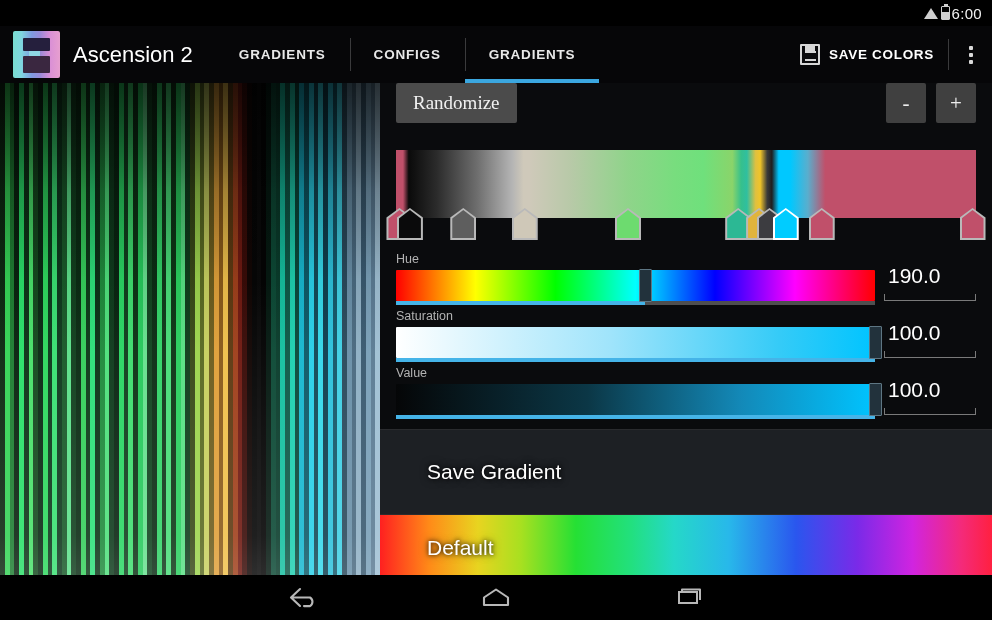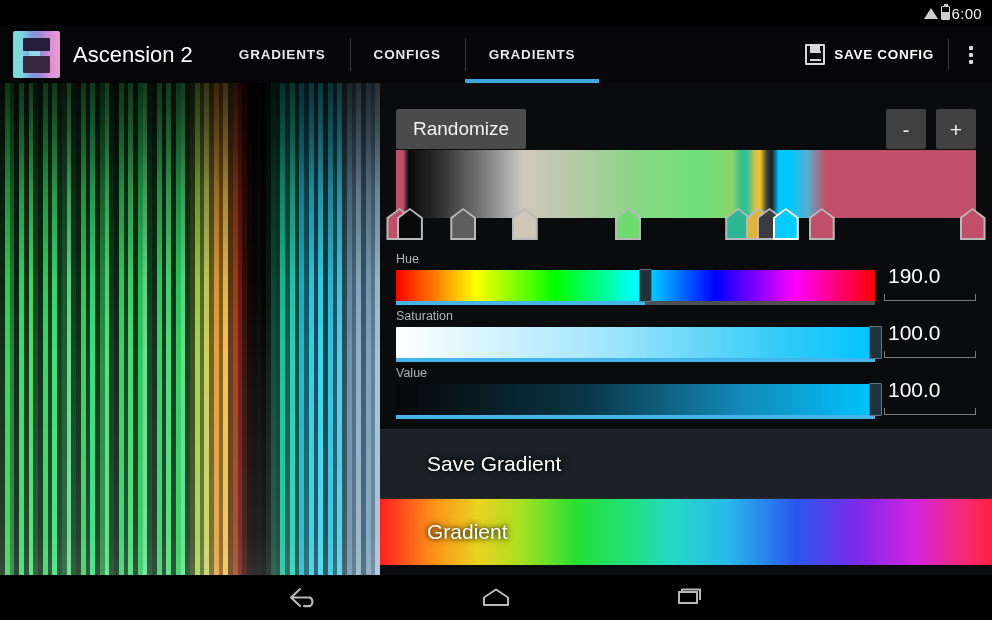--- a/index.html
+++ b/index.html
@@ -108,21 +108,21 @@
   .preview .vfade {
     position:absolute; inset:0;
     background:linear-gradient(to bottom, rgba(0,0,0,.55) 0%, rgba(0,0,0,.15) 22%, rgba(0,0,0,0) 55%, rgba(0,0,0,0) 100%);
   }
 
   
   .editor {
     position:absolute; left:380px; top:83px; width:612px; height:492px;
     background:#0a0b0d;
   }
-  .top-row { display:flex; align-items:flex-end; height:66px; padding:0 16px; }
+  .top-row { display:flex; align-items:flex-start; height:66px; padding:0 16px;font-family:Liberation Serif, serif; }
   .btn-randomize {
     background:#4b4b4b; color:#f1f1f1; font-size:19px; padding:9px 17px;
     border:none; border-radius:2px; cursor:pointer; font-family:inherit;
   }
   .btn-sq {
     width:40px; height:40px; background:#404040; color:#eee; border:none; border-radius:2px;
     font-size:21px; cursor:pointer; display:flex; align-items:center; justify-content:center;
     font-family:inherit; line-height:1;
   }
   .sq-group { margin-left:auto; display:flex; gap:10px; }
@@ -182,21 +182,21 @@
   
   .list-row {
     position:relative; height:50px; display:flex; align-items:center;
     padding-left:47px; cursor:pointer;
   }
   .list-row .label {
     color:#fff; font-size:21px;
     text-shadow:0 0 4px rgba(0,0,0,.85), 0 0 8px rgba(0,0,0,.6);
   }
   .divider { height:1px; background:#2a2b2e; margin:0; }
-  #save-gradient-row { background:#1d2024; height:68px; }
+  #save-gradient-row { background:#1d2024; height:84px; }
   #default-row { height:66px; }
 
   
   .navbar {
     position:absolute; left:0; bottom:0; width:992px; height:45px;
     background:#000; display:flex; align-items:center; justify-content:center; gap:135px;
   }
   .nav-btn { width:56px; height:40px; display:flex; align-items:center; justify-content:center; cursor:pointer; }
 </style>
 </head>
@@ -222,21 +222,21 @@
 
     <div class="tabs">
       <div class="tab">GRADIENTS</div>
       <div class="tab">CONFIGS</div>
       <div class="tab active">GRADIENTS</div>
     </div>
 
     <div class="ab-right">
       <div class="save-config">
         <div class="floppy"></div>
-        <span>SAVE CONFIG</span>
+        <span>SAVE COLORS</span>
       </div>
       <div class="overflow">
         <span></span>
           <span></span>
           <span></span>
       </div>
     </div>
   </div>
 
   <div class="preview">
@@ -436,21 +436,21 @@
     </div>
 
     <div style="height:14px"></div>
     <div class="divider"></div>
 
     <div class="list-row" id="save-gradient-row" style="background: rgb(29, 32, 36);">
       <span class="label">Save Gradient</span>
     </div>
     <div class="divider"></div>
     <div class="list-row" id="default-row" style="background: linear-gradient(90deg, rgb(255, 32, 32) 0%, rgb(255, 138, 24) 8%, rgb(232, 212, 32) 16%, rgb(168, 224, 32) 23%, rgb(37, 224, 52) 32%, rgb(34, 224, 126) 41%, rgb(37, 216, 200) 48%, rgb(40, 184, 234) 57%, rgb(42, 86, 238) 68%, rgb(122, 42, 232) 78%, rgb(208, 36, 224) 87%, rgb(244, 42, 122) 95%, rgb(255, 32, 64) 100%);">
-      <span class="label">Gradient</span>
+      <span class="label">Default</span>
     </div>
 
   </div>
 
   <div class="navbar">
     <div class="nav-btn">
       <svg width="34" height="26" viewBox="0 0 34 26">
         <path d="M12 4 L3 12.5 L12 21 M3.5 12.5 H22 a5 5 0 0 1 0 8.6 H16" fill="none" stroke="#b8b8b8" stroke-width="2.1" stroke-linecap="round" stroke-linejoin="round"></path>
       </svg>
     </div>

